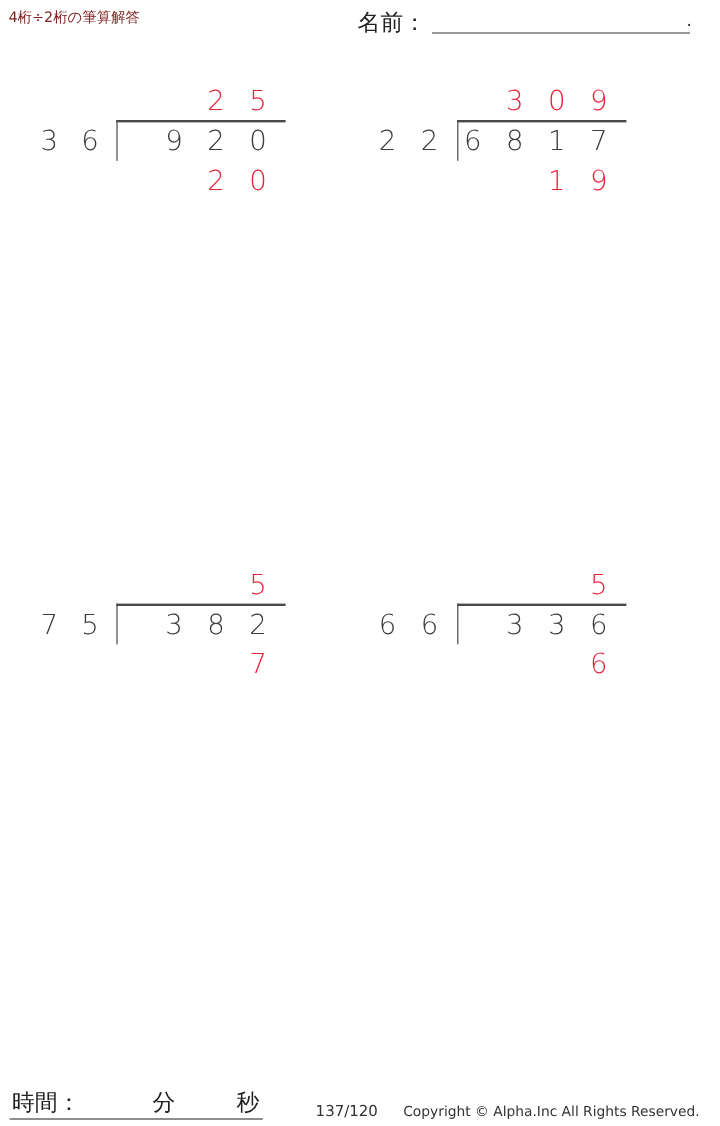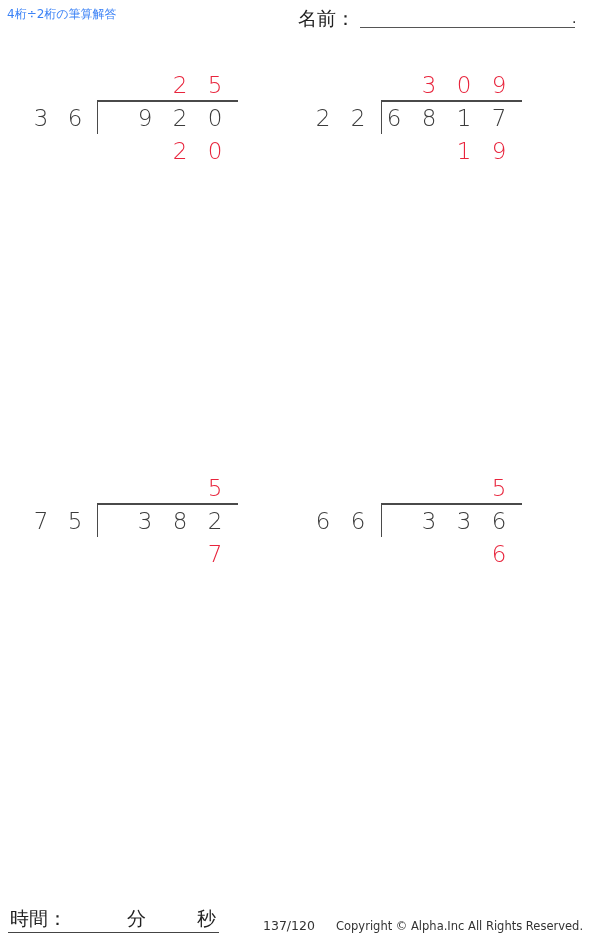--- a/index.html
+++ b/index.html
@@ -1,18 +1,18 @@
 <!DOCTYPE html>
 <html><head>
 <meta charset="utf-8">
 <style>
   html, body { margin:0; padding:0; background:#ffffff; }
   body { width:600px; height:938px; position:relative; overflow:hidden;
          font-family:"DejaVu Sans", "Liberation Sans", sans-serif; color:#3a3a3a; }
-  .title { position:absolute; left:7px; top:6px; font-size:12px; color:#3b82f6; }
+  .title { position:absolute; left:7px; top:6px; font-size:12px; color:#7f1d1d; }
   .name-label { position:absolute; left:298px; top:6px; font-size:19px; color:#222; }
   .name-line { position:absolute; left:360px; top:27px; width:215px; height:0; border-bottom:1px solid #555; }
   .name-dot { position:absolute; left:572px; top:10px; font-size:14px; color:#222; }
 
   .problem { position:absolute; width:260px; height:110px; }
   .digit { position:absolute; width:22px; text-align:center; font-size:23px; line-height:26px; font-weight:300; }
   .black { color:#3c3c3c; }
   .red { color:#e8243c; }
   .bracket-v { position:absolute; width:0; border-left:1.5px solid #4a4a4a; }
   .bracket-h { position:absolute; height:0; border-top:2px solid #4a4a4a; }

